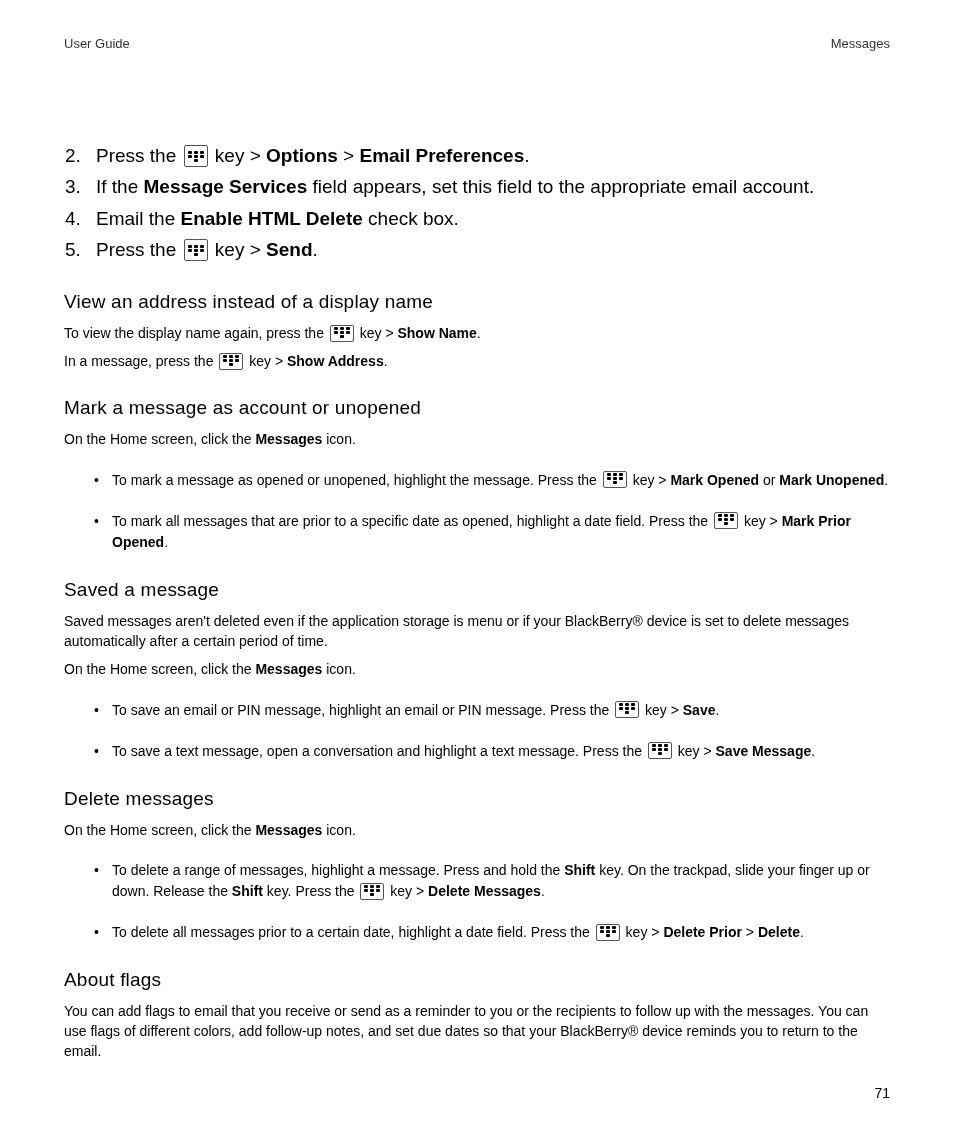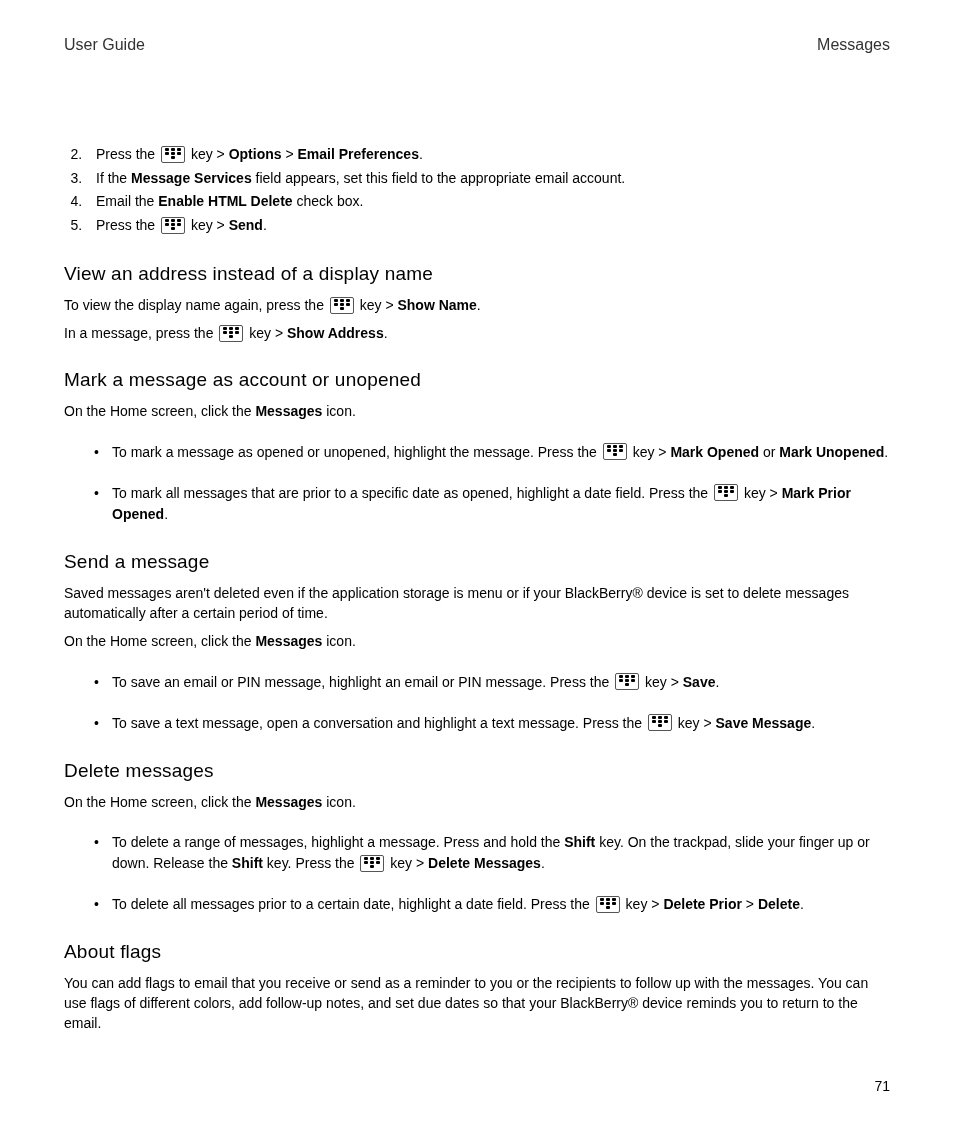--- a/index.html
+++ b/index.html
@@ -12,21 +12,21 @@
   .page {
     width: 954px;
     height: 1145px;
     box-sizing: border-box;
     padding: 36px 64px 36px 64px;
     position: relative;
   }
   .hdr {
     display: flex;
     justify-content: space-between;
-    font-size: 16px;
+    font-size: 13px;
     color: #333;
     margin-bottom: 90px;
   }
   .section-h {
     font-family: "Trebuchet MS", "Segoe UI", Arial, sans-serif;
     font-size: 19px;
     font-weight: 400;
     margin: 26px 0 10px 0;
     letter-spacing: 0.2px;
   }
@@ -34,21 +34,21 @@
     font-size: 14px;
     line-height: 1.45;
     margin: 8px 0;
   }
   ol.steps {
     list-style: decimal;
     padding-left: 22px;
     margin: 4px 0 16px 0;
   }
   ol.steps li {
-    font-size: 14px;
+    font-size: 19px;
     line-height: 1.55;
     padding-left: 10px;
     margin: 2px 0;
   }
   ul.bul {
     list-style: none;
     padding-left: 48px;
     margin: 6px 0 10px 0;
   }
   ul.bul li {
@@ -90,21 +90,21 @@
   .bb-glyph .d1 { left: 0; top: 0; }
   .bb-glyph .d2 { left: 6px; top: 0; }
   .bb-glyph .d3 { left: 12px; top: 0; }
   .bb-glyph .d4 { left: 0; top: 4px; }
   .bb-glyph .d5 { left: 6px; top: 4px; }
   .bb-glyph .d6 { left: 12px; top: 4px; }
   .bb-glyph .d7 { left: 6px; top: 8px; }
   b, .bold { font-weight: bold; }
   .pgnum {
     position: absolute;
-    bottom: 51px;
+    bottom: 44px;
     right: 64px;
     font-size: 14px;
   }
 </style>
 </head>
 <body>
 
 <div class="page">
 
   <div class="hdr">
@@ -141,21 +141,21 @@
   </p>
   <ul class="bul">
     <li>
       <span>To mark a message as opened or unopened, highlight the message. Press the </span><span class="key-icon"><span class="bb-glyph"><span class="dot d1"></span><span class="dot d2"></span><span class="dot d3"></span><span class="dot d4"></span><span class="dot d5"></span><span class="dot d6"></span><span class="dot d7"></span></span></span><span> key &gt; </span><b>Mark Opened</b><span> or </span><b>Mark Unopened</b><span>.</span>
     </li>
     <li>
       <span>To mark all messages that are prior to a specific date as opened, highlight a date field. Press the </span><span class="key-icon"><span class="bb-glyph"><span class="dot d1"></span><span class="dot d2"></span><span class="dot d3"></span><span class="dot d4"></span><span class="dot d5"></span><span class="dot d6"></span><span class="dot d7"></span></span></span><span> key &gt; </span><b>Mark Prior Opened</b><span>.</span>
     </li>
   </ul>
 
-  <div class="section-h">Send a message</div>
+  <div class="section-h">Saved a message</div>
   <p class="body">Saved messages aren't deleted even if the application storage is menu or if your BlackBerry® device is set to delete messages automatically after a certain period of time.</p>
   <p class="body">
     <span>On the Home screen, click the </span><b>Messages</b><span> icon.</span>
   </p>
   <ul class="bul">
     <li>
       <span>To save an email or PIN message, highlight an email or PIN message. Press the </span><span class="key-icon"><span class="bb-glyph"><span class="dot d1"></span><span class="dot d2"></span><span class="dot d3"></span><span class="dot d4"></span><span class="dot d5"></span><span class="dot d6"></span><span class="dot d7"></span></span></span><span> key &gt; </span><b>Save</b><span>.</span>
     </li>
     <li>
       <span>To save a text message, open a conversation and highlight a text message. Press the </span><span class="key-icon"><span class="bb-glyph"><span class="dot d1"></span><span class="dot d2"></span><span class="dot d3"></span><span class="dot d4"></span><span class="dot d5"></span><span class="dot d6"></span><span class="dot d7"></span></span></span><span> key &gt; </span><b>Save Message</b><span>.</span>

